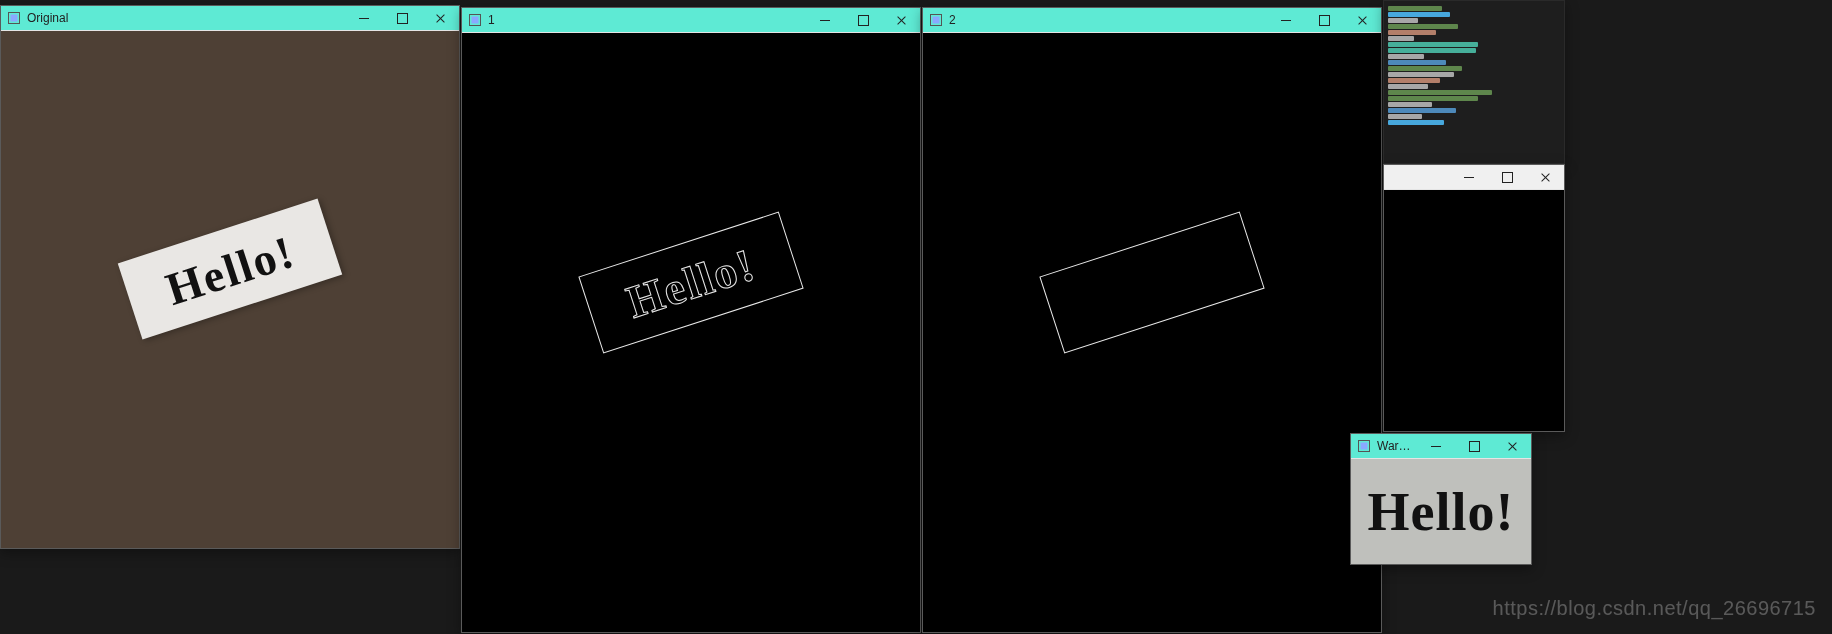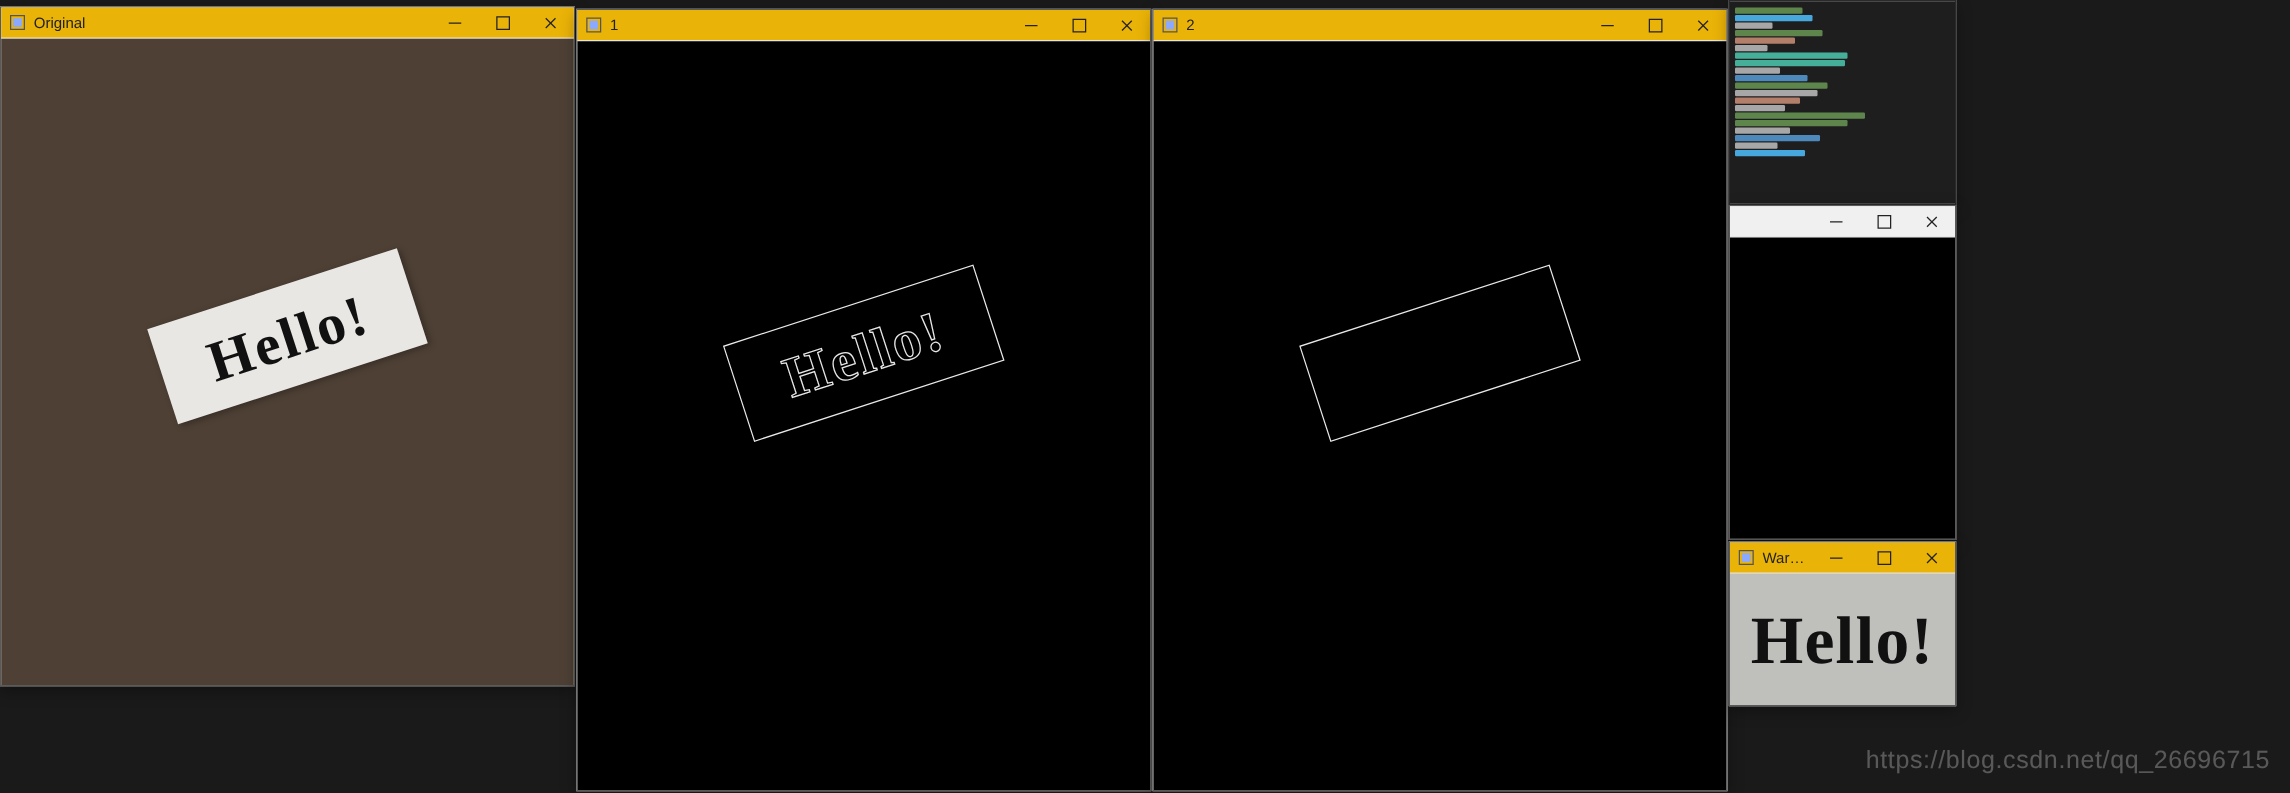--- a/index.html
+++ b/index.html
@@ -15,21 +15,21 @@
   .win{
     position:absolute;
     background:#fff;
     border:1px solid #5a5a5a;
     box-shadow:0 4px 12px rgba(0,0,0,.35);
     display:flex;
     flex-direction:column;
   }
   .titlebar{
     height:24px;
-    background:#eab308;
+    background:#5eead4;
     color:#222;
     display:flex;
     align-items:center;
     justify-content:space-between;
     padding:0 0 0 6px;
     border-bottom:1px solid #e5e5e5;
     font-size:12px;
     flex-shrink:0;
   }
   .titlebar .left{display:flex;align-items:center;gap:6px;min-width:0;}
@@ -89,21 +89,21 @@
   
   #w3{left:922px;top:7px;width:458px;height:624px;}
   
   #w4{left:1383px;top:0;width:180px;height:162px;border:1px solid #2a2a2a;}
   #w4 .client{background:#1e1e1e;padding:4px 4px;overflow:hidden;}
   .codeline{height:5px;margin:1px 0;border-radius:1px;opacity:.85;}
   
   #w5{left:1383px;top:164px;width:180px;height:266px;}
   #w5 .titlebar{background:#f0f0f0;}
   
-  #w6{left:1383px;top:433px;width:180px;height:130px;}
+  #w6{left:1350px;top:433px;width:180px;height:130px;}
   #w6 .client{background:#bfc0bc;display:flex;align-items:center;justify-content:center;}
   #w6 .hand2{
     font-family:"Comic Sans MS","Segoe Script",cursive;
     font-size:54px;font-weight:700;letter-spacing:1px;
     color:#111;line-height:1;user-select:none;
   }
   
   .wm{
     position:absolute;right:16px;bottom:14px;
     color:rgba(255,255,255,.28);

